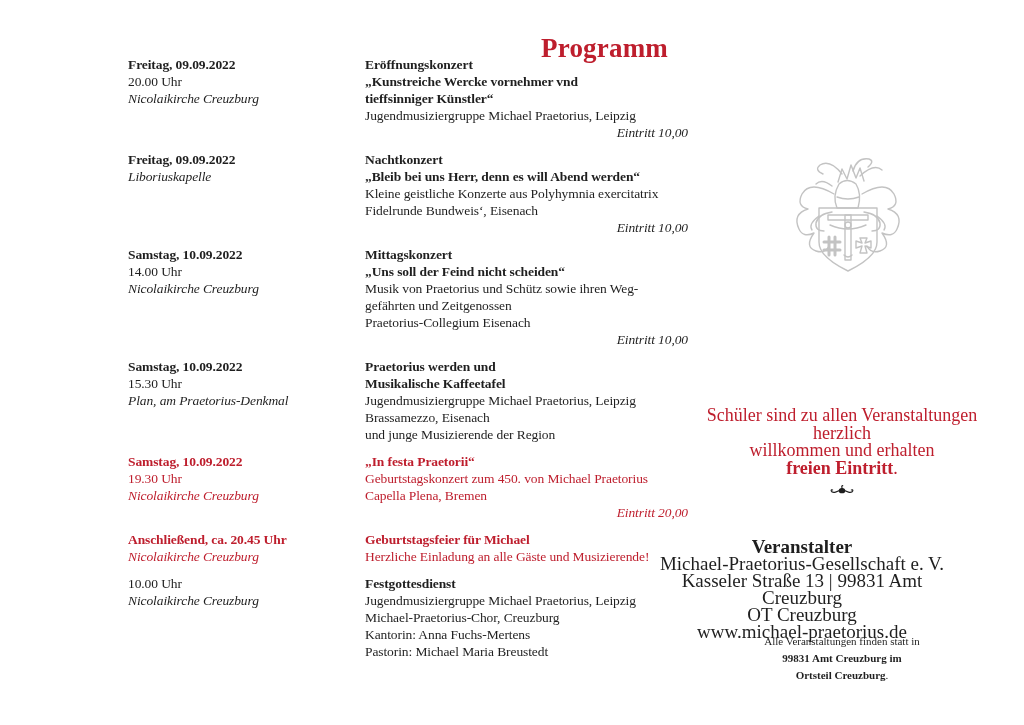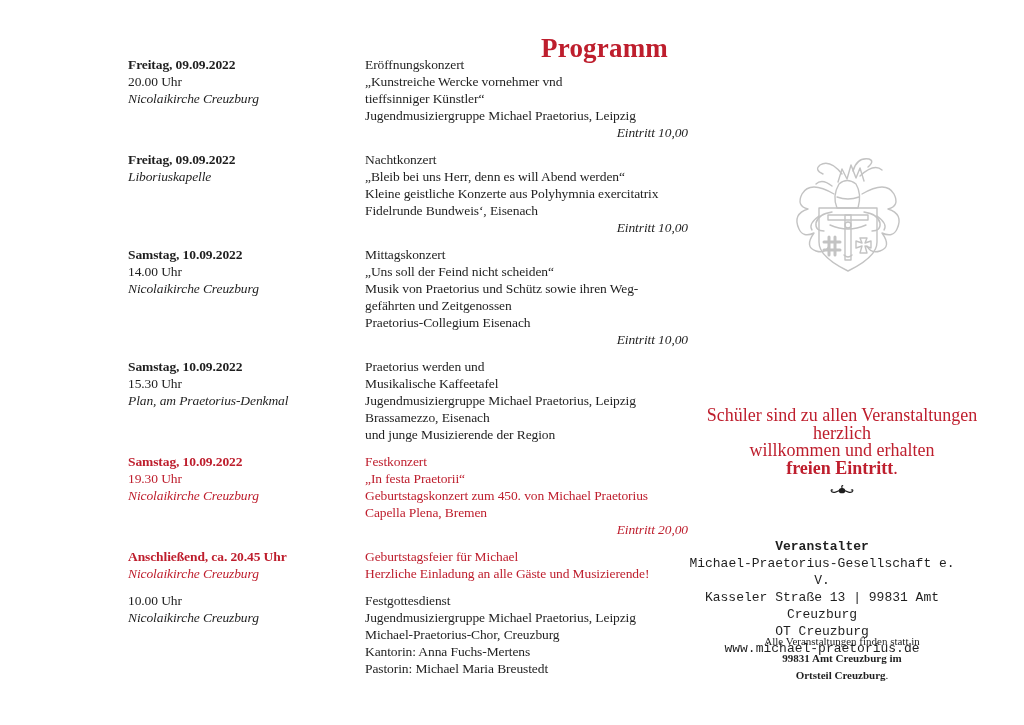--- a/index.html
+++ b/index.html
@@ -17,33 +17,33 @@
     font-size:27px;font-weight:bold;color:var(--red);letter-spacing:.2px;
   }
   
   .schedule{position:absolute;left:128px;top:56px;width:560px;}
   .block{display:flex;gap:43px;margin-bottom:10px;}
   .block > .left{width:194px;flex:none;text-align:left;}
   .block > .right{flex:1;min-width:0;}
   .block div{font-size:13.5px;line-height:17px;letter-spacing:-0.1px;white-space:nowrap;}
   .date{font-weight:bold;}
   .venue{font-style:italic;}
-  .etitle{font-weight:normal;}
+  .etitle{font-weight:bold;}
   .admission{font-style:italic;text-align:right;}
   .block.red{color:var(--red);}
   
   .crest{position:absolute;left:772px;top:154px;}
   .note{
     position:absolute;left:698px;top:407px;width:288px;text-align:center;
     color:var(--red);font-size:18px;line-height:17.5px;
   }
   .ornament{position:absolute;left:698px;top:483px;width:288px;text-align:center;}
   .organizer{
-    position:absolute;left:678px;top:538px;width:288px;text-align:center;
-    font-size:13px;line-height:17px;font-family:Liberation Mono, monospace;
+    position:absolute;left:658px;top:538px;width:288px;text-align:center;
+    font-size:19px;line-height:17px;
   }
   .organizer .heading{font-weight:bold;}
   .location-note{
     position:absolute;left:698px;top:633px;width:288px;text-align:center;
     font-size:11px;line-height:17px;
   }
   .bold{font-weight:bold;}
 </style>
 </head>
 <body>
@@ -107,21 +107,20 @@
         <div class="detail">und junge Musizierende der Region</div>
       </div>
     </div>
     <div class="block red">
       <div class="left">
         <div class="date">Samstag, 10.09.2022</div>
         <div class="time">19.30 Uhr</div>
         <div class="venue">Nicolaikirche Creuzburg</div>
       </div>
       <div class="right">
-        <div class="etitle">Festkonzert</div>
         <div class="etitle">„In festa Praetorii“</div>
         <div class="detail">Geburtstagskonzert zum 450. von Michael Praetorius</div>
         <div class="detail">Capella Plena, Bremen</div>
         <div class="admission">Eintritt 20,00</div>
       </div>
     </div>
     <div class="block red">
       <div class="left">
         <div class="date">Anschließend, ca. 20.45 Uhr</div>
         <div class="venue">Nicolaikirche Creuzburg</div>

